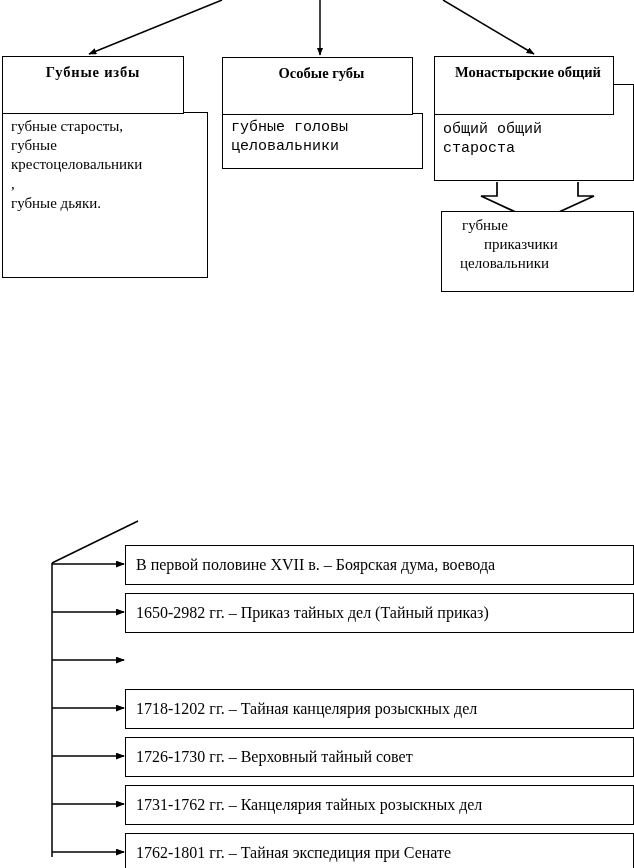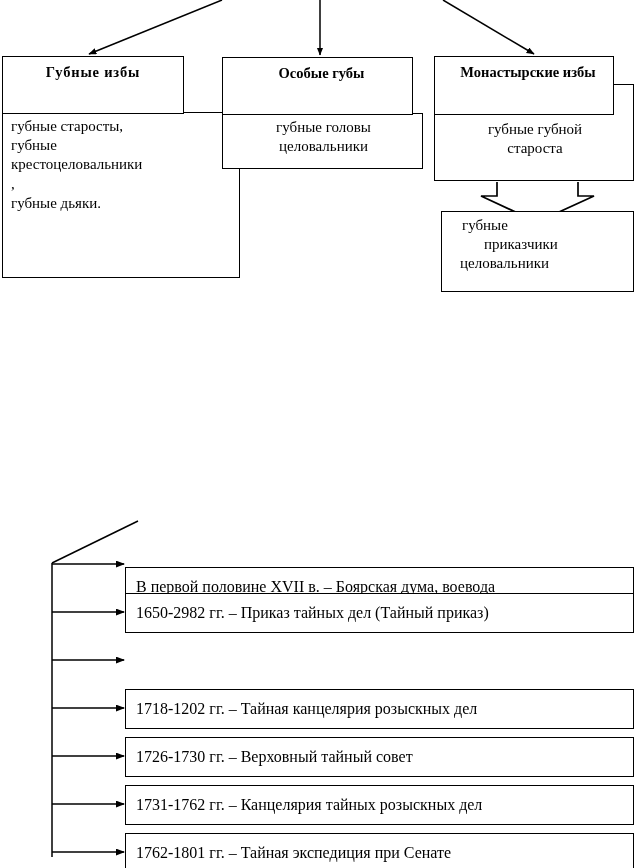--- a/index.html
+++ b/index.html
@@ -51,26 +51,26 @@
   }
 
   .hdr.tight { letter-spacing: 0px; padding-left: 8px; }
 
   .body-box {
     font-size: 15px;
     line-height: 1.28;
     padding: 4px 6px 4px 8px;
   }
 
-  .body-box.center { text-align: center; }
+  .body-box.center { text-align: left; font-family: Liberation Mono, monospace; }
   .body-box.left   { text-align: left; }
 
   
   #g1-header { left: 2px;  top: 56px;  width: 182px; height: 58px; z-index: 3; }
-  #g1-body   { left: 2px;  top: 112px; width: 238px; height: 166px; z-index: 2; }
+  #g1-body   { left: 2px;  top: 112px; width: 206px; height: 166px; z-index: 2; }
 
   
   #g2-header { left: 222px; top: 57px;  width: 191px; height: 58px; z-index: 3; }
   #g2-body   { left: 222px; top: 113px; width: 201px; height: 56px; z-index: 2; }
 
   
   #g3-header { left: 434px; top: 56px;  width: 180px; height: 59px; z-index: 3; }
   #g3-body   { left: 434px; top: 84px;  width: 200px; height: 97px; z-index: 2; }
   #g3-body .inner { padding-top: 31px; }
 
@@ -156,35 +156,35 @@
   <div class="box hdr tight" id="g2-header">
     <span>Особые губы</span>
   </div>
   <div class="box body-box center" id="g2-body">
     <div>губные головы</div>
     <div>целовальники</div>
   </div>
 
   <div class="box body-box center" id="g3-body">
     <div class="inner">
-      <div>губные губной</div>
+      <div>общий общий</div>
       <div>староста</div>
     </div>
   </div>
   <div class="box hdr tight" id="g3-header">
-    <span>Монастырские избы</span>
+    <span>Монастырские общий</span>
   </div>
 
   <div class="box body-box left" id="g3-sub">
     <div style="padding-left:12px">губные</div>
     <div style="padding-left:34px">приказчики</div>
     <div style="padding-left:10px">целовальники</div>
   </div>
 
-  <div class="row" style="top:567px">
+  <div class="row" style="top:545px">
     <span>В первой половине XVII в. – Боярская дума, воевода</span>
   </div>
   <div class="row" style="top:593px">
     <span>1650-2982 гг. – Приказ тайных дел (Тайный приказ)</span>
   </div>
   <div class="row" style="top:689px">
     <span>1718-1202 гг. – Тайная канцелярия розыскных дел</span>
   </div>
   <div class="row" style="top:737px">
     <span>1726-1730 гг. – Верховный тайный совет</span>

